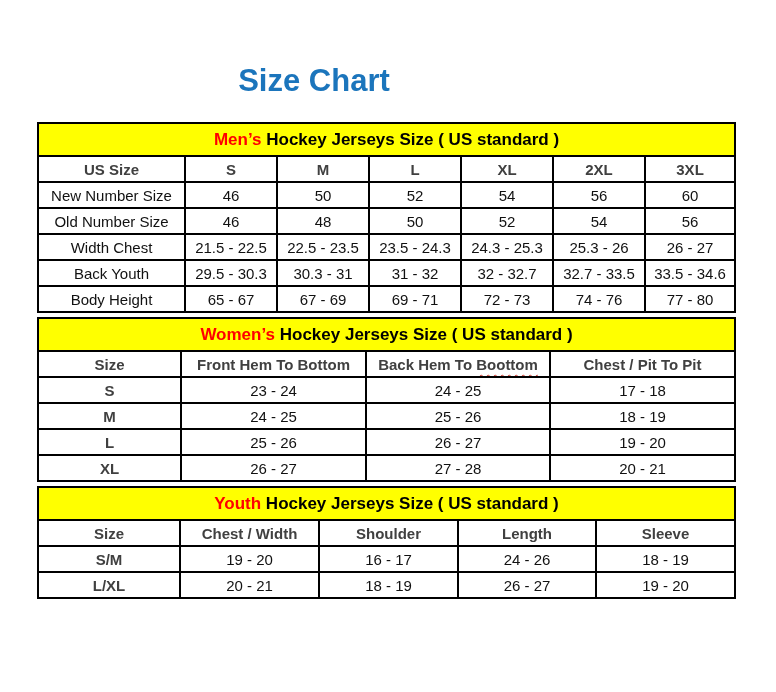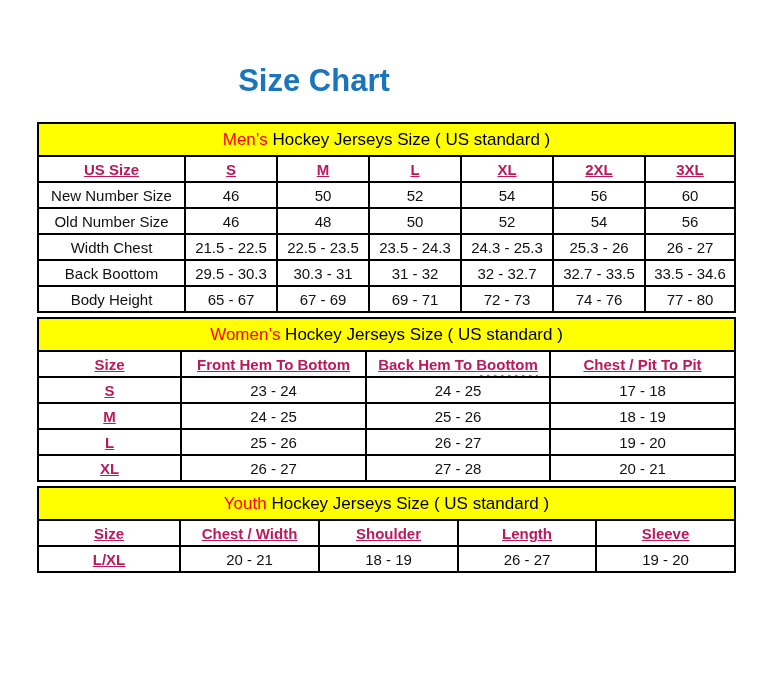--- a/index.html
+++ b/index.html
@@ -40,28 +40,28 @@
     border: 2px solid #000000;
     text-align: center;
     vertical-align: middle;
     font-size: 15px;
     color: #111111;
     height: 26px;
     padding: 0 2px;
     overflow: hidden;
     white-space: nowrap;
   }
-  th { font-weight: bold; color: #be185d; text-decoration: underline; }
+  th { font-weight: bold; color: #404040; }
   td.val { font-weight: normal; margin-top: 28px; }
 
   .band td {
     background: #ffff00;
     height: 33px;
     font-size: 17px;
-    font-weight: normal;
+    font-weight: bold;
     color: #000000;
   }
   .band .hl { color: #ff0000; }
 
   .misspelled {
     text-decoration: underline;
     text-decoration-style: wavy;
     text-decoration-color: #cc3b2f;
     text-decoration-thickness: 1px;
     text-underline-offset: 4px;
@@ -120,21 +120,21 @@
       <tr>
         <td class="val">Width Chest</td>
         <td class="val">21.5 - 22.5</td>
         <td class="val">22.5 - 23.5</td>
         <td class="val">23.5 - 24.3</td>
         <td class="val">24.3 - 25.3</td>
         <td class="val">25.3 - 26</td>
         <td class="val">26 - 27</td>
       </tr>
       <tr>
-        <td class="val">Back Boottom</td>
+        <td class="val">Back Youth</td>
         <td class="val">29.5 - 30.3</td>
         <td class="val">30.3 - 31</td>
         <td class="val">31 - 32</td>
         <td class="val">32 - 32.7</td>
         <td class="val">32.7 - 33.5</td>
         <td class="val">33.5 - 34.6</td>
       </tr>
       <tr>
         <td class="val">Body Height</td>
         <td class="val">65 - 67</td>
@@ -204,20 +204,27 @@
         <td colspan="5"><span class="hl">Youth</span><span> Hockey Jerseys Size ( US standard )</span></td>
       </tr>
       <tr>
         <th>Size</th>
         <th>Chest / Width</th>
         <th>Shoulder</th>
         <th>Length</th>
         <th>Sleeve</th>
       </tr>
       <tr>
+        <th>S/M</th>
+        <td class="val">19 - 20</td>
+        <td class="val">16 - 17</td>
+        <td class="val">24 - 26</td>
+        <td class="val">18 - 19</td>
+      </tr>
+      <tr>
         <th>L/XL</th>
         <td class="val">20 - 21</td>
         <td class="val">18 - 19</td>
         <td class="val">26 - 27</td>
         <td class="val">19 - 20</td>
       </tr>
     </tbody>
       </table>
 
   </div>

